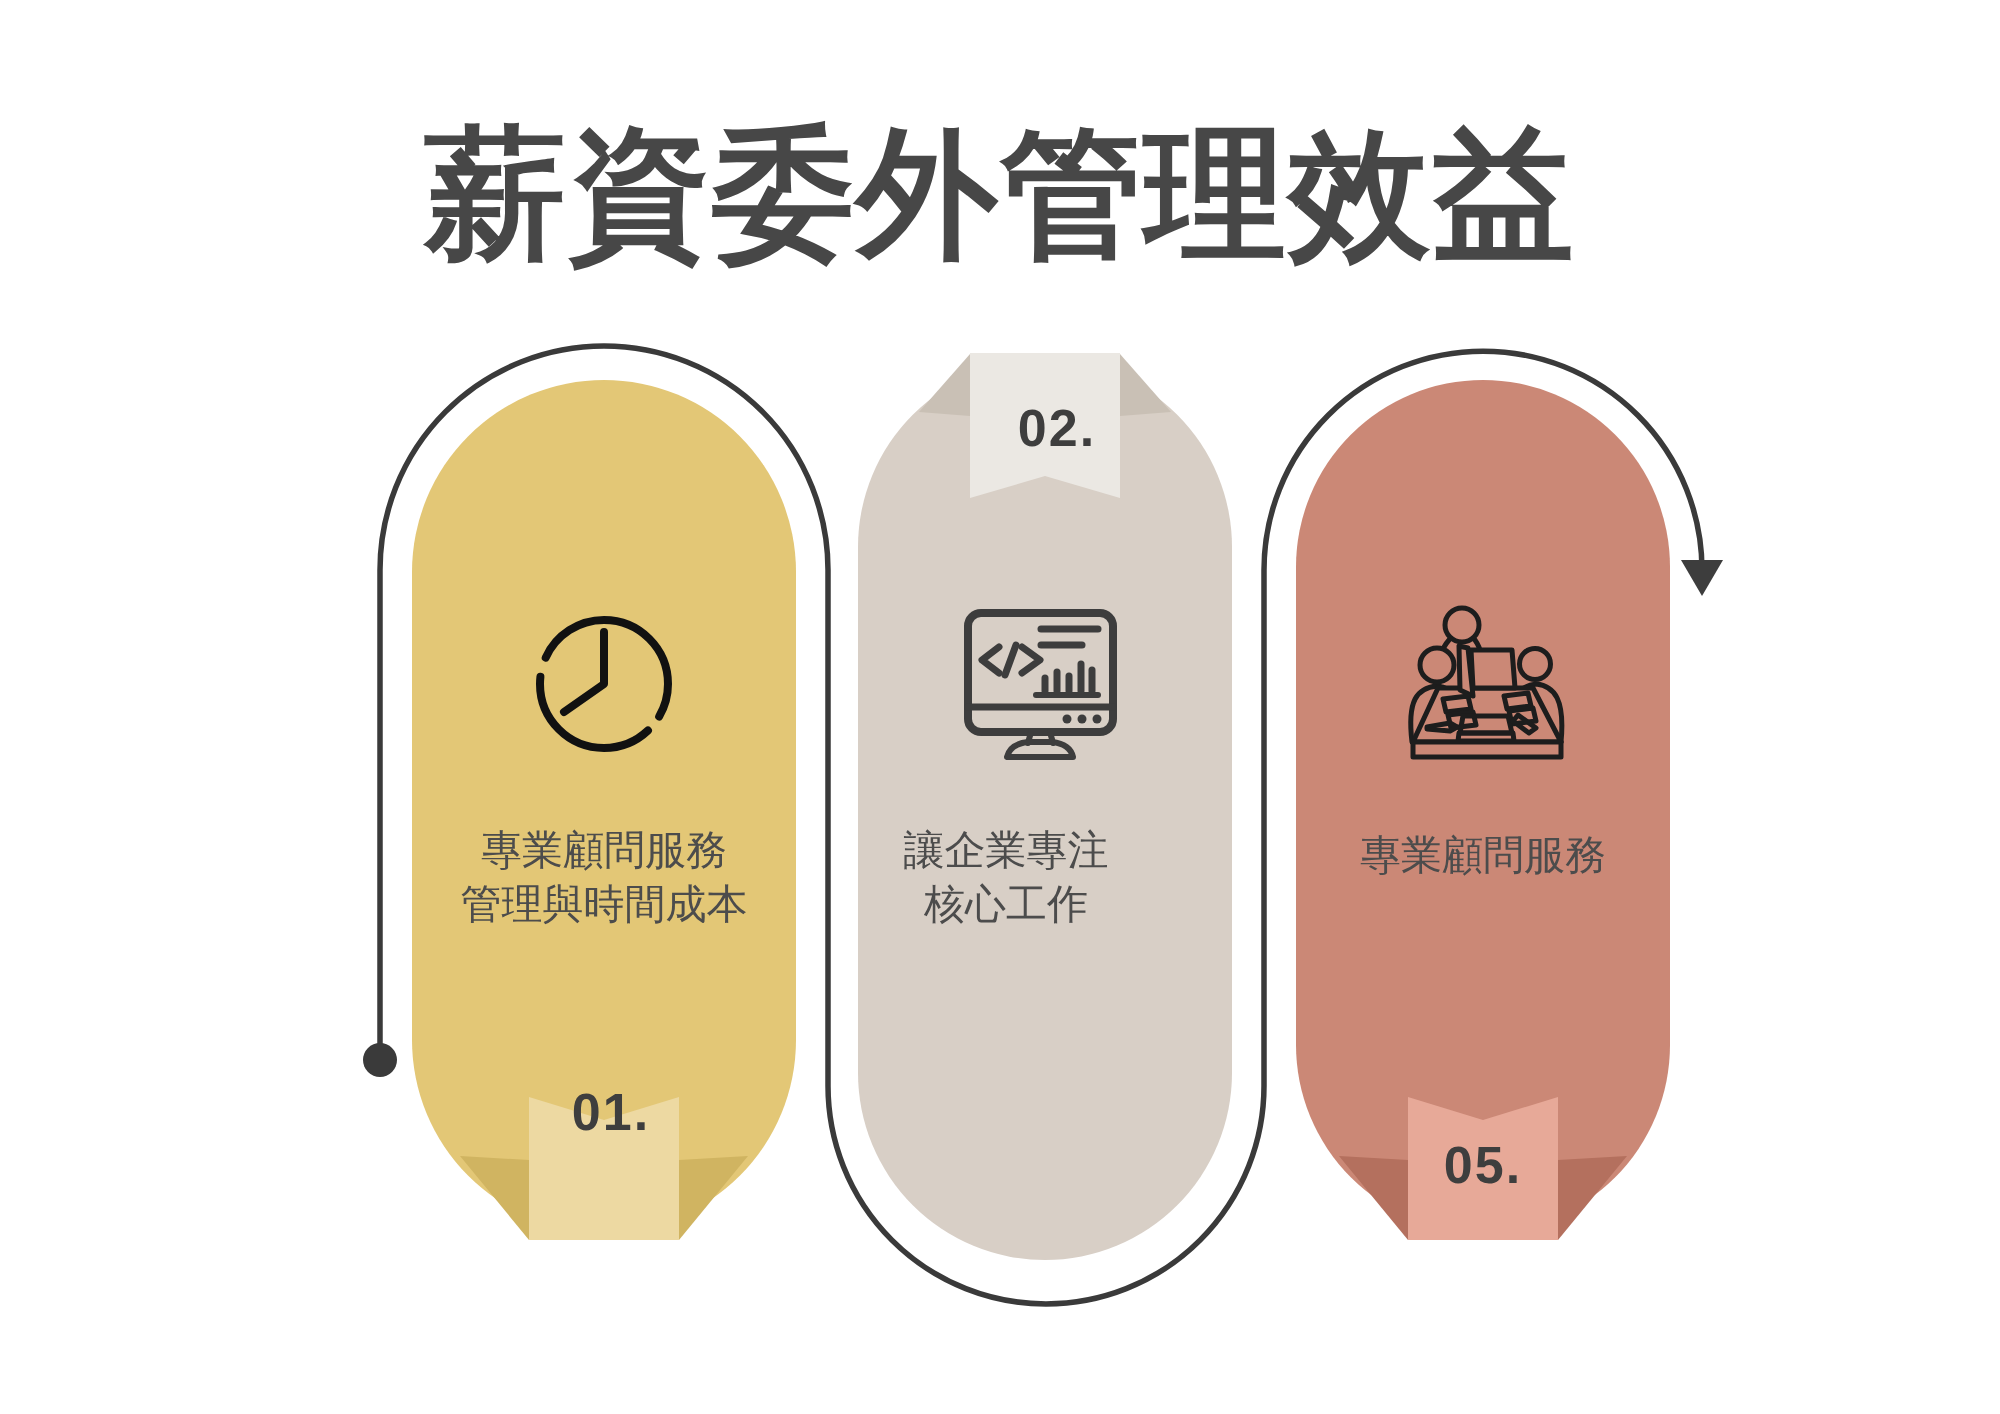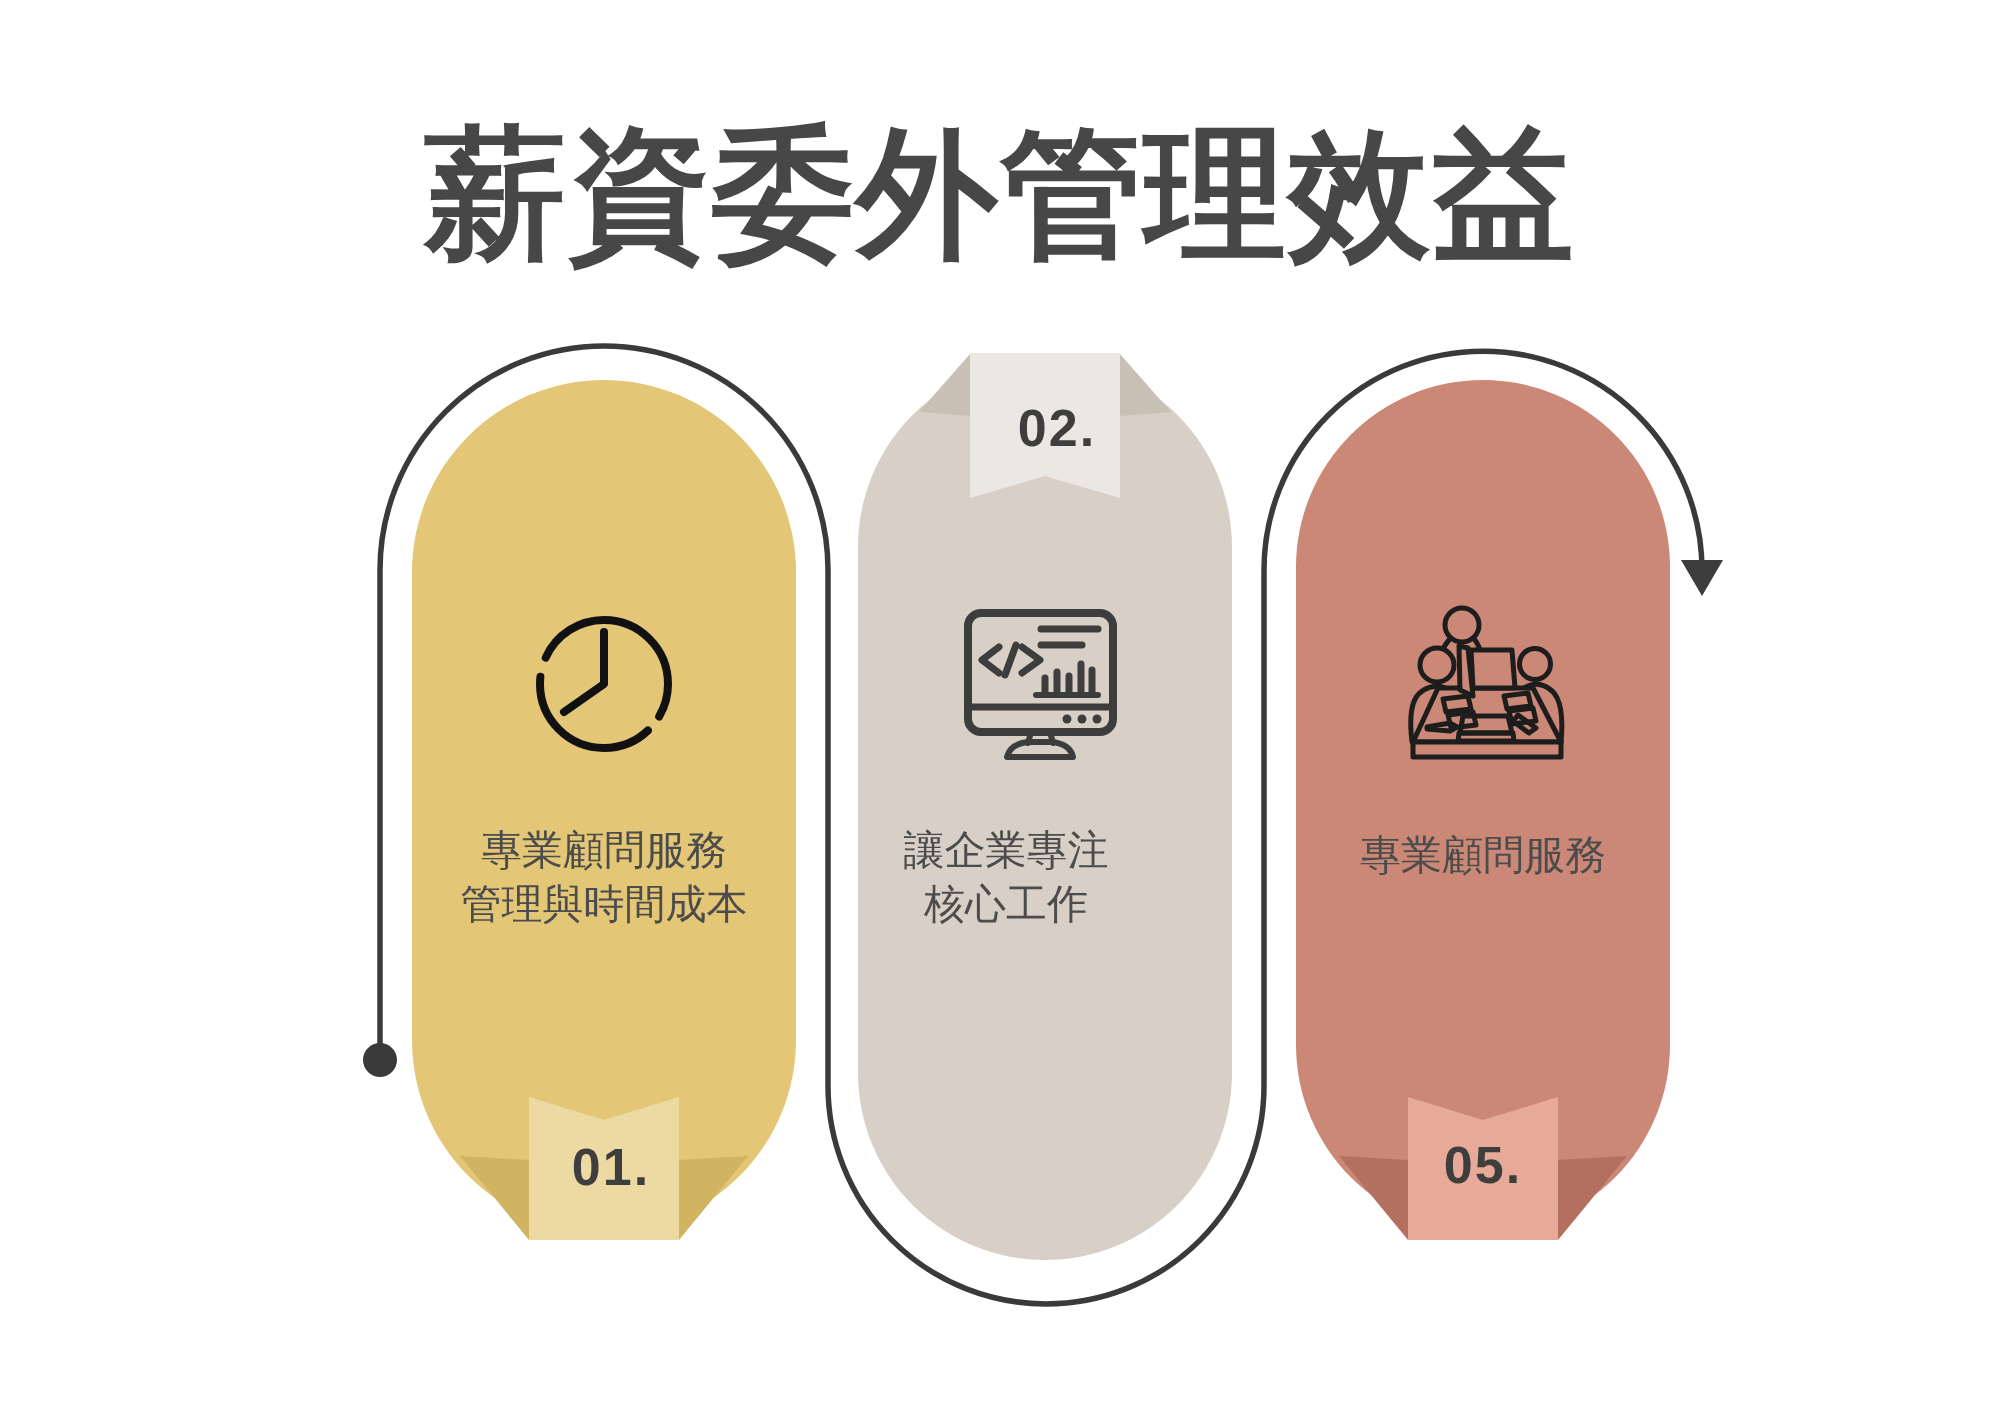--- a/index.html
+++ b/index.html
@@ -28,21 +28,21 @@
   .step-number{
     position:absolute;
     text-align:center;
     font-family:"Liberation Sans","DejaVu Sans",sans-serif;
     font-weight:700;font-size:52px;line-height:52px;letter-spacing:2px;
     color:#3e3e3e;
   }
   #label-1{left:412px;top:823px;width:384px;}
   #label-2{left:858px;top:823px;width:296px;}
   #label-3{left:1296px;top:828px;width:374px;}
-  #number-1{left:529px;top:1141px;width:164px;}
+  #number-1{left:529px;top:1086px;width:164px;}
   #number-2{left:970px;top:402px;width:150px;padding-left:12px;}
   #number-3{left:1408px;top:1139px;width:150px;}
 </style>
 </head>
 <body>
 
 <div id="canvas">
 
   <svg id="scene" width="2000" height="1414" viewBox="0 0 2000 1414">
 

